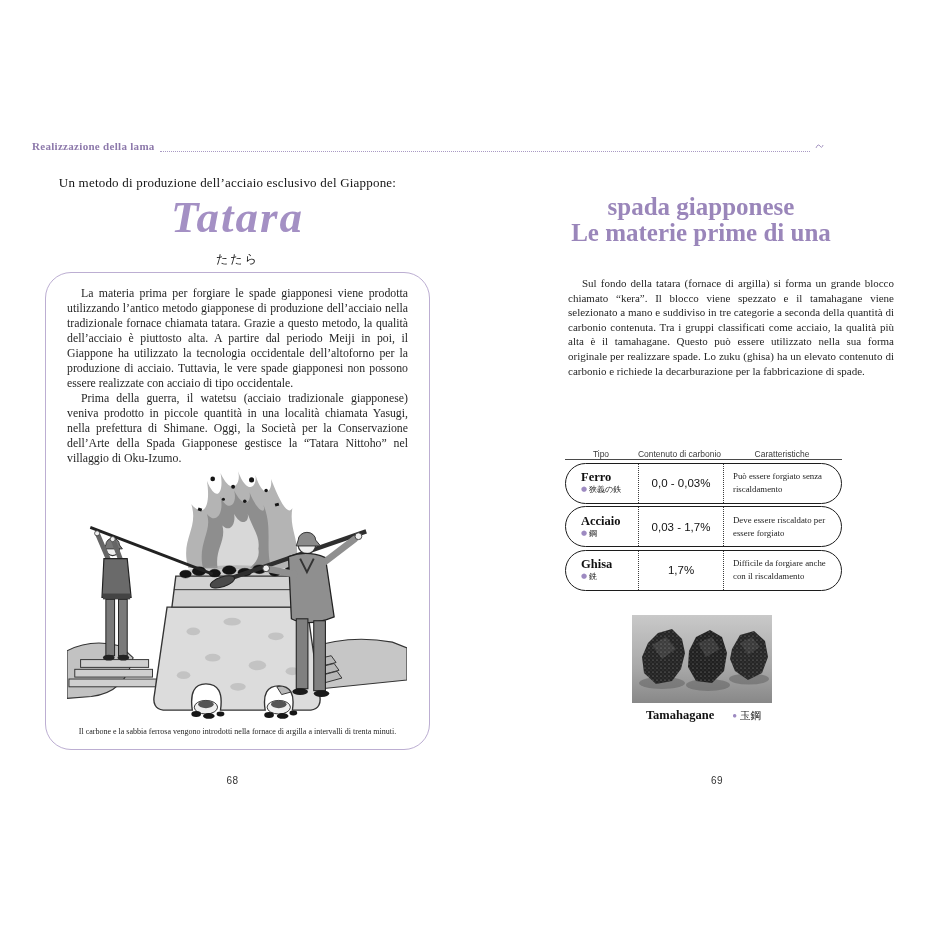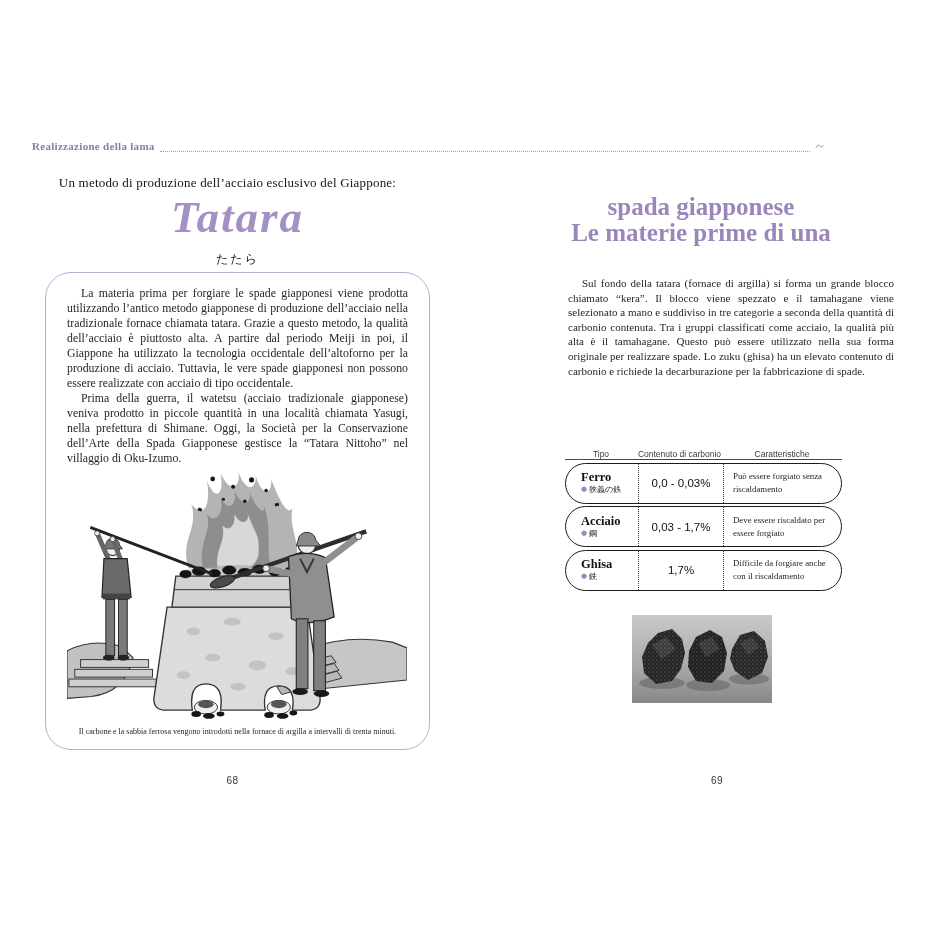--- a/index.html
+++ b/index.html
@@ -316,16 +316,19 @@
       <path d="M66,28 L80,22 L88,34 L74,42 Z" fill="#383838"></path>
       <path d="M57,36 L64,22 L78,15 L90,22 L95,38 L92,56 L80,68 L64,66 L56,52 Z" fill="url(#spk)" opacity="0.75"></path>
     </g>
     <g>
       <path d="M100,34 L108,20 L122,16 L133,26 L136,42 L130,58 L116,65 L103,56 L98,44 Z" fill="#262626"></path>
       <path d="M108,28 L120,22 L128,32 L116,40 Z" fill="#3a3a3a"></path>
       <path d="M100,34 L108,20 L122,16 L133,26 L136,42 L130,58 L116,65 L103,56 L98,44 Z" fill="url(#spk)" opacity="0.75"></path>
     </g>
   </svg>
 
+  <div class="photo-caption">
+    <span class="label">Tamahagane</span><span class="cap-bullet">●</span><span class="jp">玉鋼</span>
+  </div>
 
   <div class="pagenum right">69</div>
 
 </div>
 
 </body></html>

